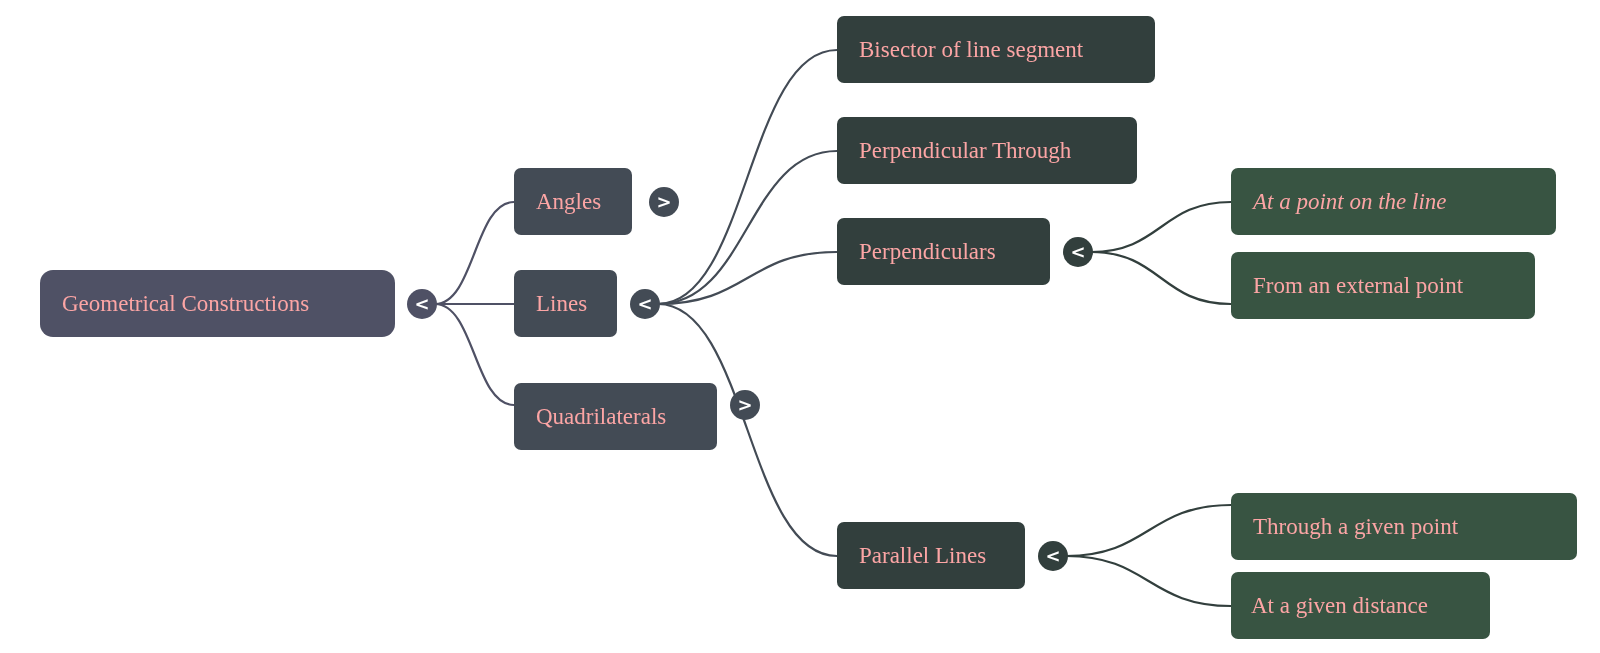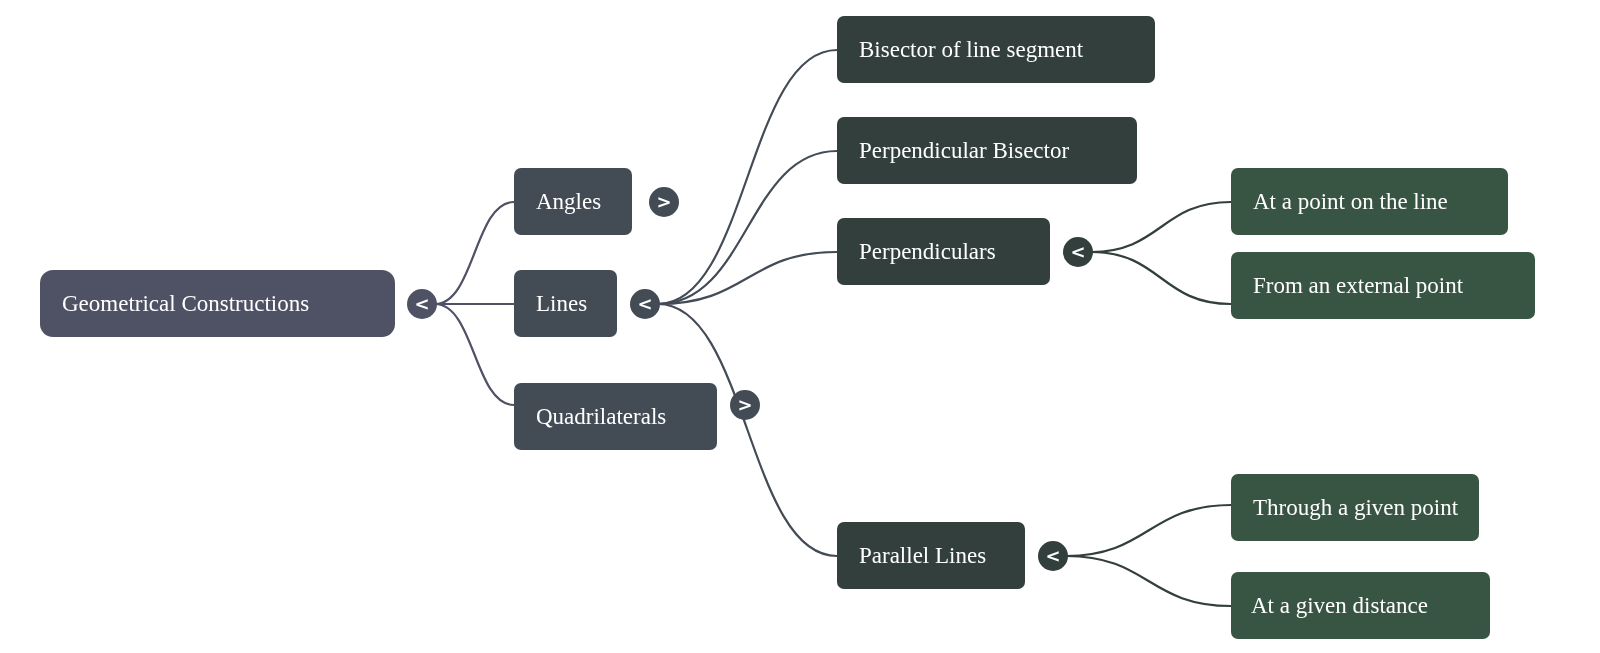--- a/index.html
+++ b/index.html
@@ -1,19 +1,19 @@
 <!DOCTYPE html>
 <html><head>
 <meta charset="utf-8">
 <style>
   html, body { margin:0; padding:0; background:#ffffff; }
   body { width:1600px; height:653px; position:relative; overflow:hidden;
          font-family:"Liberation Serif", "DejaVu Serif", serif; }
   svg.links { position:absolute; left:0; top:0; }
-  .node { position:absolute; height:67px; border-radius:7px; color:#ffffff;
+  .node { position:absolute; height:67px; border-radius:7px; color:#fca5a5;
           font-size:23px; line-height:67px; padding:0 22px; box-sizing:border-box;
           white-space:nowrap; }
   .root { background:#4f5165; }
   .lvl1 { background:#434b55; }
   .lvl2 { background:#323f3d; }
   .lvl3 { background:#385442; }
   .toggle { position:absolute; width:30px; height:30px; border-radius:50%;
             color:#fff; font-family:"DejaVu Sans", sans-serif; font-size:18px;
             line-height:29px; text-align:center; cursor:pointer; font-weight:bold; }
 </style>
@@ -53,35 +53,35 @@
 
 <div class="node lvl1" style="left:514px; top:371px; width:203px;margin-top:12px;">
   <span>Quadrilaterals</span>
 </div>
 <div class="toggle" style="left:730px; top:390px; background:#434b55;">&gt;</div>
 
 <div class="node lvl2" style="left:837px; top:16px; width:318px;">
   <span>Bisector of line segment</span>
 </div>
 <div class="node lvl2" style="left:837px; top:117px; width:300px;">
-  <span>Perpendicular Bisector</span>
+  <span>Perpendicular Through</span>
 </div>
 <div class="node lvl2" style="left:837px; top:218px; width:213px;font-family:Liberation Serif, serif;">
   <span>Perpendiculars</span>
 </div>
 <div class="toggle" style="left:1063px; top:237px; background:#323f3d;">&lt;</div>
 <div class="node lvl2" style="left:837px; top:522px; width:188px;">
   <span>Parallel Lines</span>
 </div>
 <div class="toggle" style="left:1038px; top:541px; background:#323f3d;">&lt;</div>
 
-<div class="node lvl3" style="left:1231px; top:168px; width:277px;">
+<div class="node lvl3" style="left:1231px; top:168px; width:325px;font-style:italic;">
   <span>At a point on the line</span>
 </div>
 <div class="node lvl3" style="left:1231px; top:252px; width:304px;">
   <span>From an external point</span>
 </div>
-<div class="node lvl3" style="left:1231px; top:474px; width:248px;">
+<div class="node lvl3" style="left:1231px; top:493px; width:346px;">
   <span>Through a given point</span>
 </div>
 <div class="node lvl3" style="left:1231px; top:572px; width:259px;padding-left:20px;">
   <span>At a given distance</span>
 </div>
 
 </body></html>

